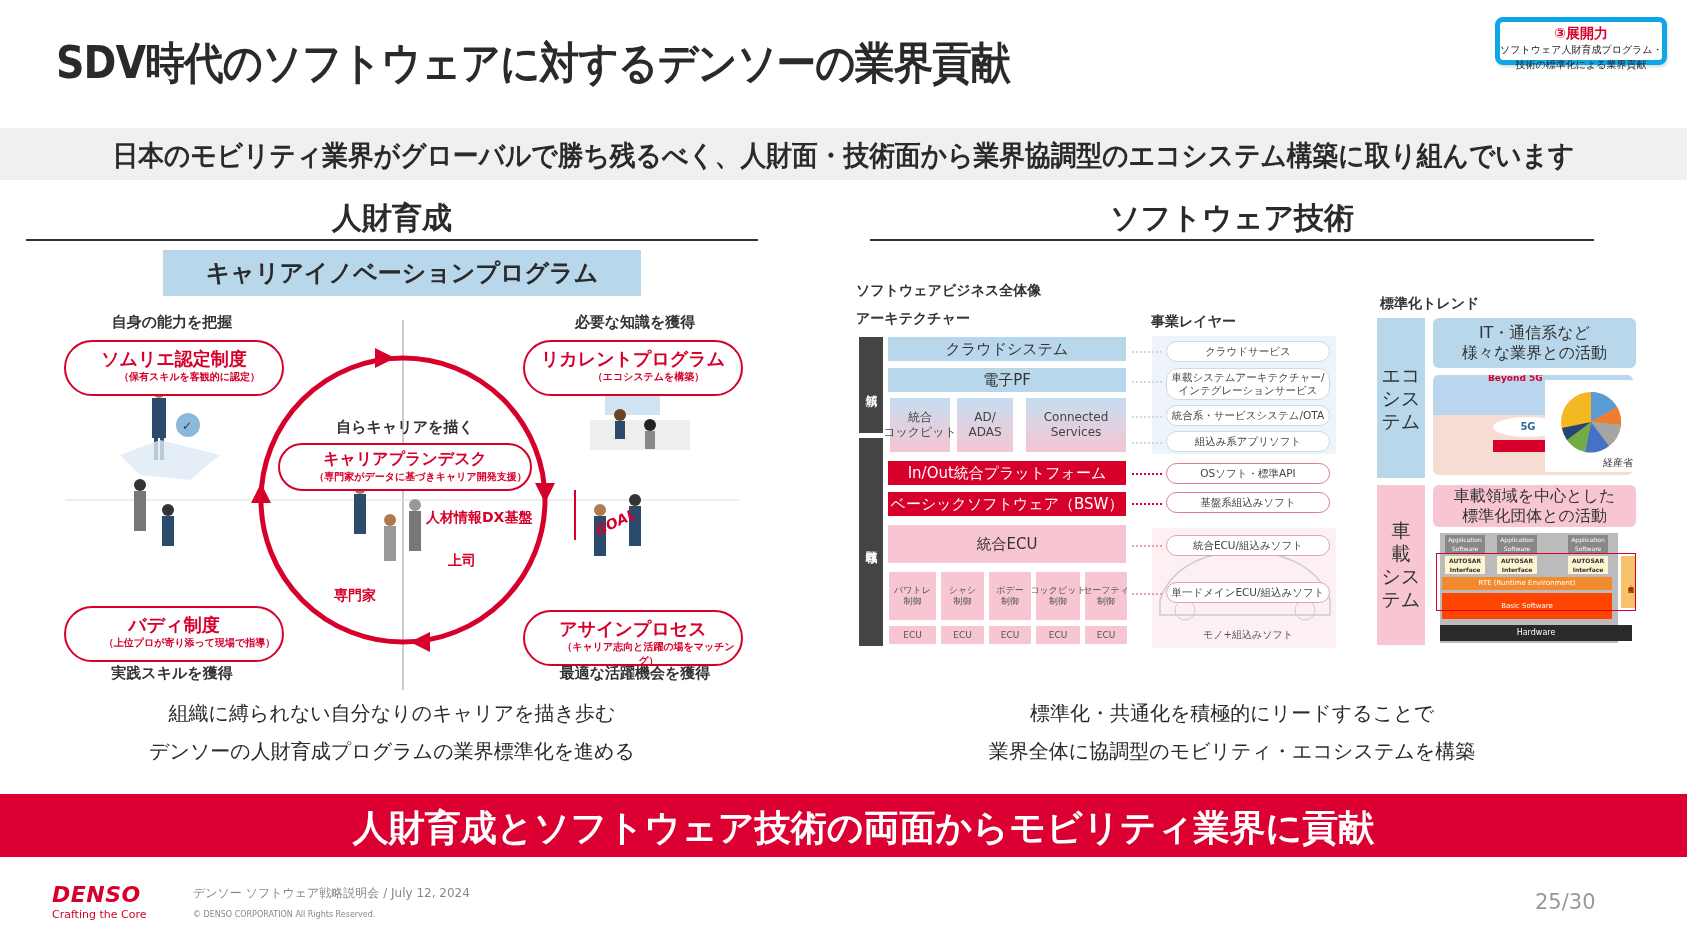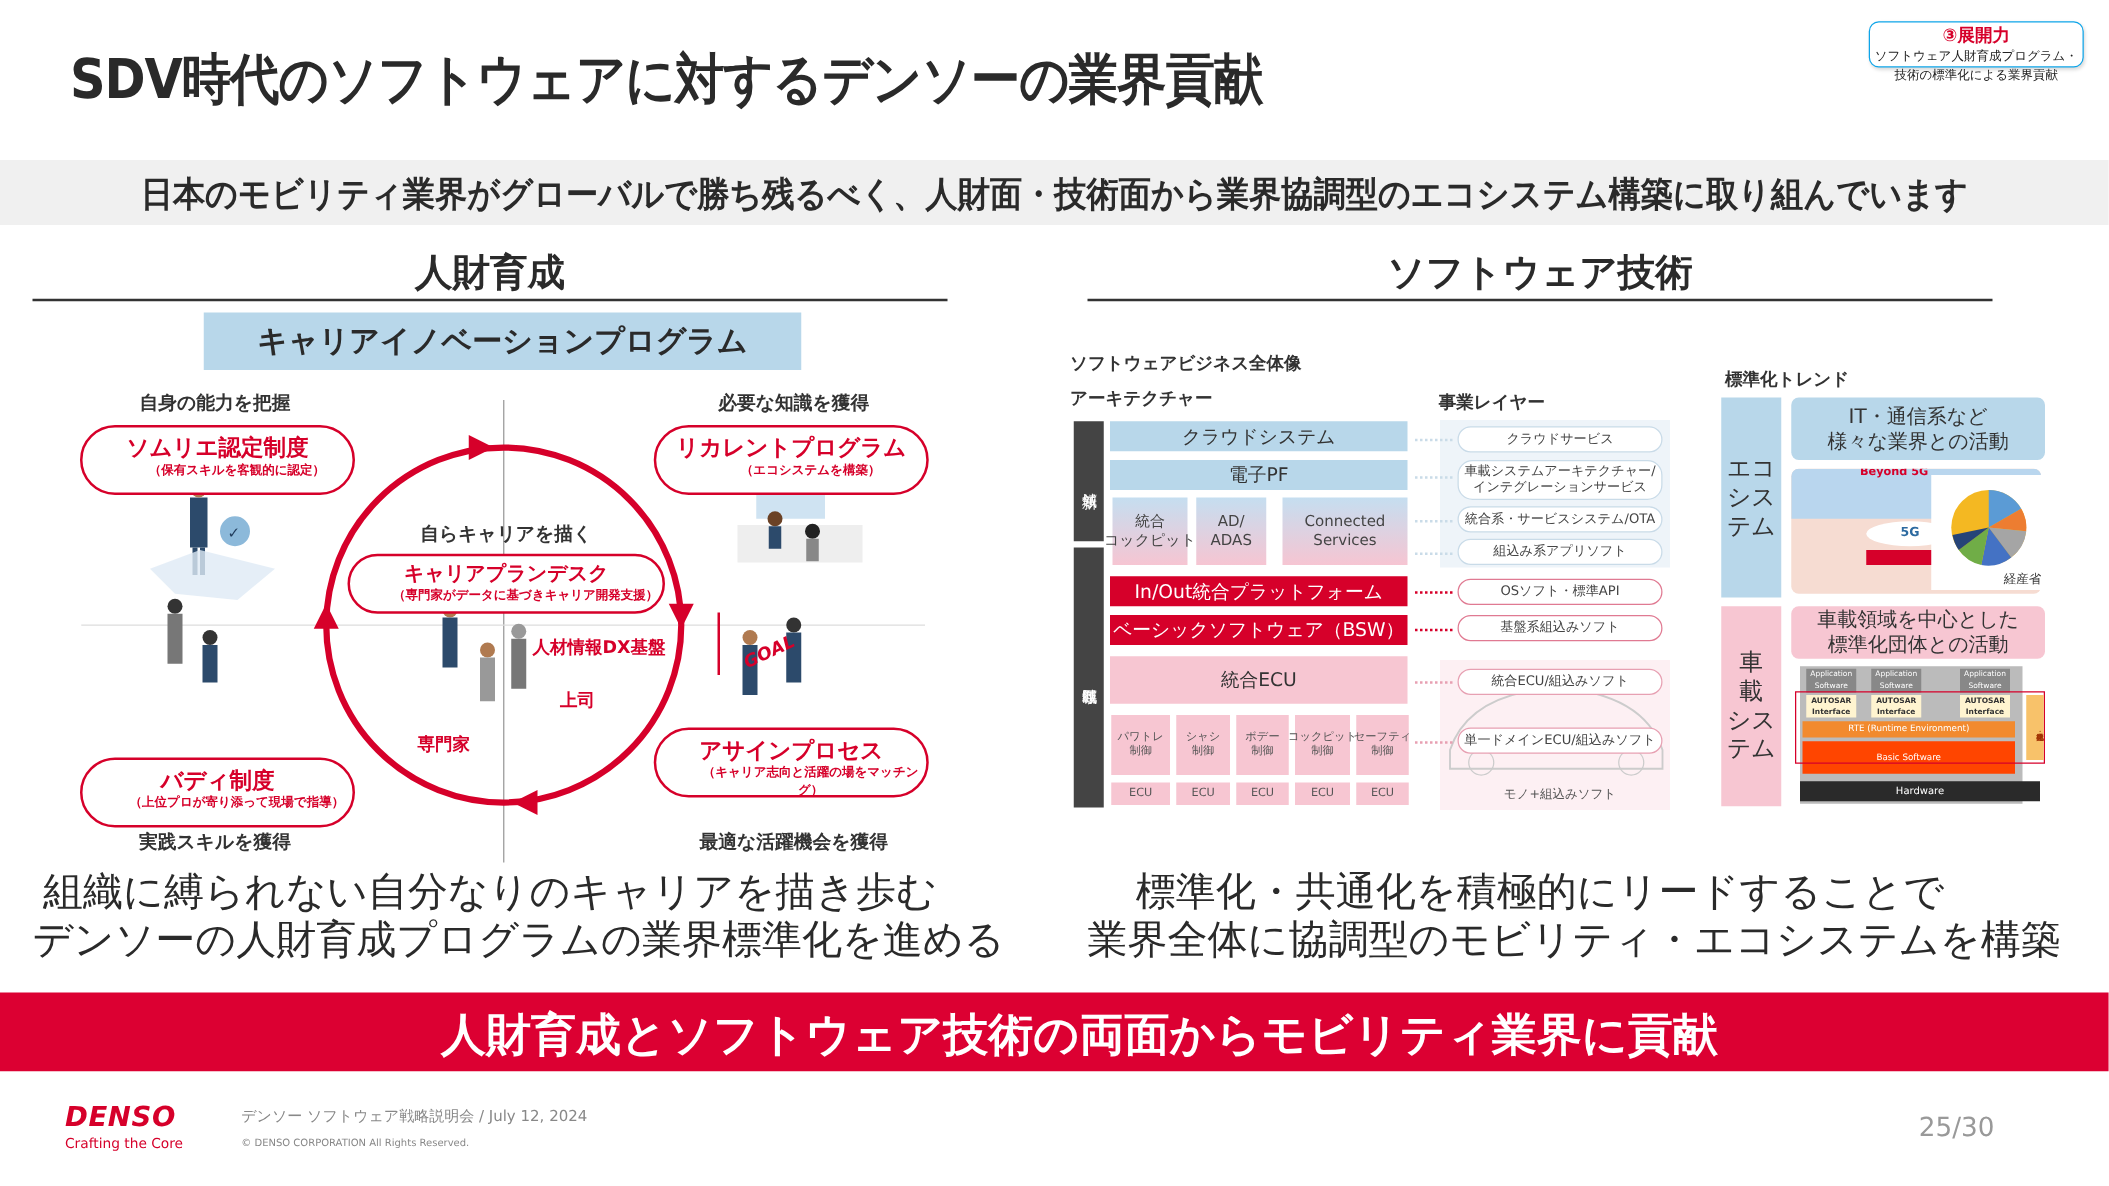--- a/index.html
+++ b/index.html
@@ -1,33 +1,33 @@
 <!DOCTYPE html>
 <html><head>
 <meta charset="utf-8">
 <style>
   *{box-sizing:border-box;margin:0;padding:0;}
   html,body{width:1687px;height:949px;background:#fff;overflow:hidden;}
   body{position:relative;font-family:"DejaVu Sans","Liberation Sans",sans-serif;color:#222;}
   .abs{position:absolute;}
   .title{left:56px;top:34px;font-size:44px;font-weight:bold;color:#2a2a2a;letter-spacing:-1px;transform:scaleX(0.9);transform-origin:left;}
-  .badge{left:1495px;top:17px;width:172px;height:37px;border:1px solid #0ea5e9;border-radius:8px;box-shadow:1px 2px 3px rgba(0,0,0,0.15);text-align:center;background:#fff;}
+  .badge{left:1495px;top:17px;width:172px;height:48px;border:5px solid #0ea5e9;border-radius:8px;box-shadow:1px 2px 3px rgba(0,0,0,0.15);text-align:center;background:#fff;}
   .badge .b1{color:#d6002a;font-weight:bold;font-size:14px;line-height:18px;margin-top:2px;}
   .badge .b2{font-size:10px;line-height:15px;color:#222;white-space:nowrap;}
   .band{left:0;top:128px;width:1687px;height:52px;background:#f0f0f0;}
   .band span{position:absolute;left:0;width:1687px;top:9px;text-align:center;font-size:28px;font-weight:bold;color:#2a2a2a;white-space:nowrap;transform:scaleX(0.92);}
   .sec-title{font-size:30px;font-weight:bold;color:#2a2a2a;text-align:center;}
   .hr{height:2px;background:#333;}
   .prog-box{left:163px;top:250px;width:478px;height:46px;background:#b8d7ea;text-align:center;font-size:24px;font-weight:bold;color:#2a2a2a;line-height:46px;}
   .cap{font-size:15px;font-weight:bold;color:#333;text-align:center;white-space:nowrap;}
   .pill{border:2.5px solid #d6002a;border-radius:30px;background:#fff;text-align:center;}
   .pill .p1{color:#d6002a;font-weight:bold;font-size:18px;line-height:22px;margin-top:6px;}
   .pill .p2{color:#d6002a;font-weight:bold;font-size:10px;line-height:14px;padding-left:31px;}
   .red-label{color:#d6002a;font-weight:bold;font-size:14px;white-space:nowrap;}
-  .conclusion{font-size:32px;color:#2a2a2a;text-align:center;line-height:38px;white-space:nowrap;}
+  .conclusion{font-size:20px;color:#2a2a2a;text-align:center;line-height:38px;white-space:nowrap;}
   
   .sidebar-dark{background:#444;color:#fff;font-size:12px;writing-mode:vertical-rl;text-align:center;display:flex;align-items:center;justify-content:center;}
   .blue-bar{background:#b8d7ea;color:#333;font-size:15px;text-align:center;}
   .grad-box{background:linear-gradient(#c5def0,#f6c5d2);color:#444;font-size:12px;text-align:center;display:flex;align-items:center;justify-content:center;line-height:15px;}
   .red-bar{background:#d6002a;color:#fff;font-size:15px;text-align:center;}
   .pink-bar{background:#f7c6d2;color:#333;font-size:15px;text-align:center;}
   .pink-cell{background:#f7c6d2;color:#555;font-size:9px;text-align:center;display:flex;align-items:center;justify-content:center;line-height:11px;}
   .biz-pill{border:1.5px solid #c9dbe8;border-radius:12px;background:#fff;font-size:10.5px;color:#444;text-align:center;display:flex;align-items:center;justify-content:center;line-height:13px;}
   .biz-pill.red{border-color:#e07a92;}
   .dots{border-top:2px dotted #c9dbe8;height:0;}
@@ -116,21 +116,21 @@
   <div class="p1">リカレントプログラム</div>
   <div class="p2">（エコシステムを構築）</div>
 </div>
 
 <div class="abs pill" style="left:64px;top:606px;width:220px;height:56px;">
   <div class="p1">バディ制度</div>
   <div class="p2">（上位プロが寄り添って現場で指導）</div>
 </div>
 <div class="abs cap" style="left:62px;top:664px;width:220px;">実践スキルを獲得</div>
 
-<div class="abs pill" style="left:523px;top:582px;width:220px;height:56px;">
+<div class="abs pill" style="left:523px;top:610px;width:220px;height:56px;">
   <div class="p1">アサインプロセス</div>
   <div class="p2">（キャリア志向と活躍の場をマッチング）</div>
 </div>
 <div class="abs cap" style="left:520px;top:664px;width:230px;">最適な活躍機会を獲得</div>
 
 <div class="abs cap" style="left:300px;top:418px;width:210px;font-weight:bold;font-size:15px;">自らキャリアを描く</div>
 <div class="abs pill" style="left:278px;top:443px;width:254px;height:48px;border-radius:24px;">
   <div class="p1" style="margin-top:3px;font-size:16px;">キャリアプランデスク</div>
   <div class="p2">（専門家がデータに基づきキャリア開発支援）</div>
 </div>

